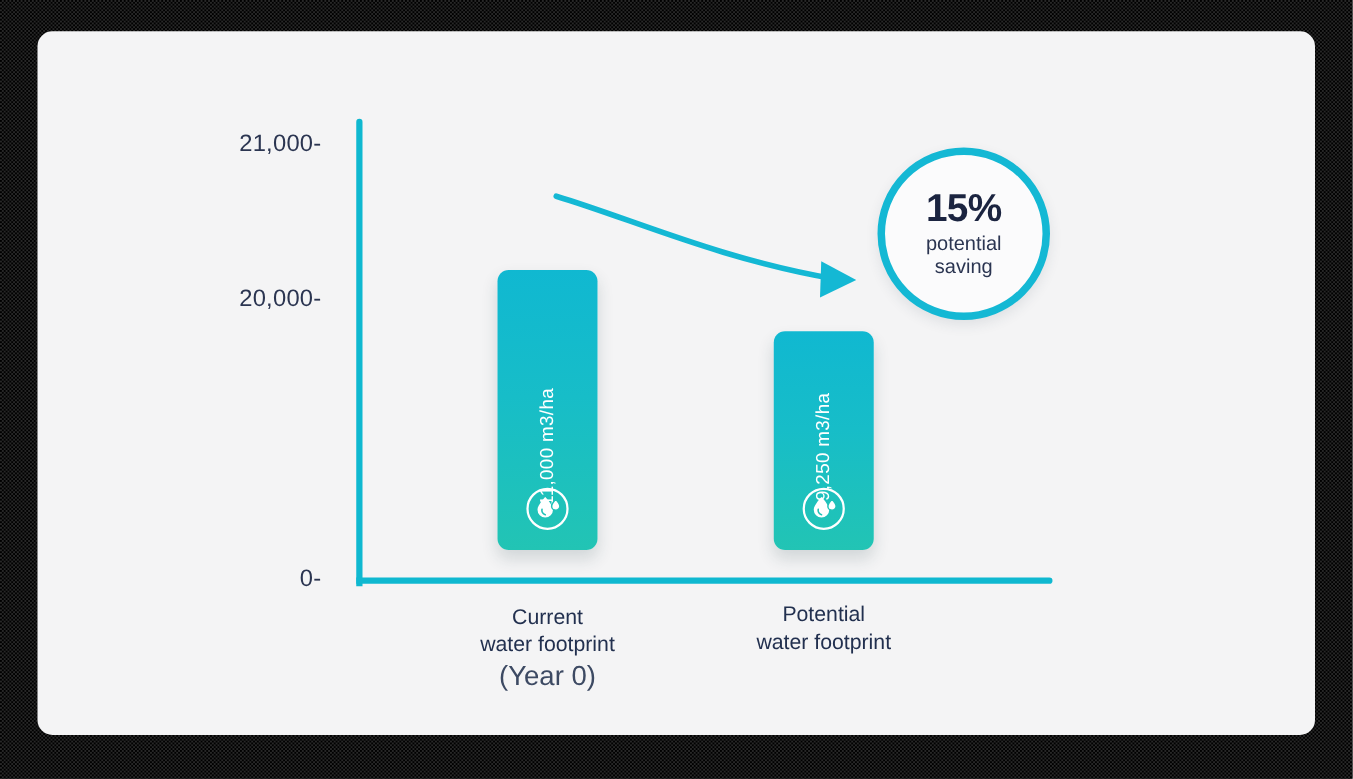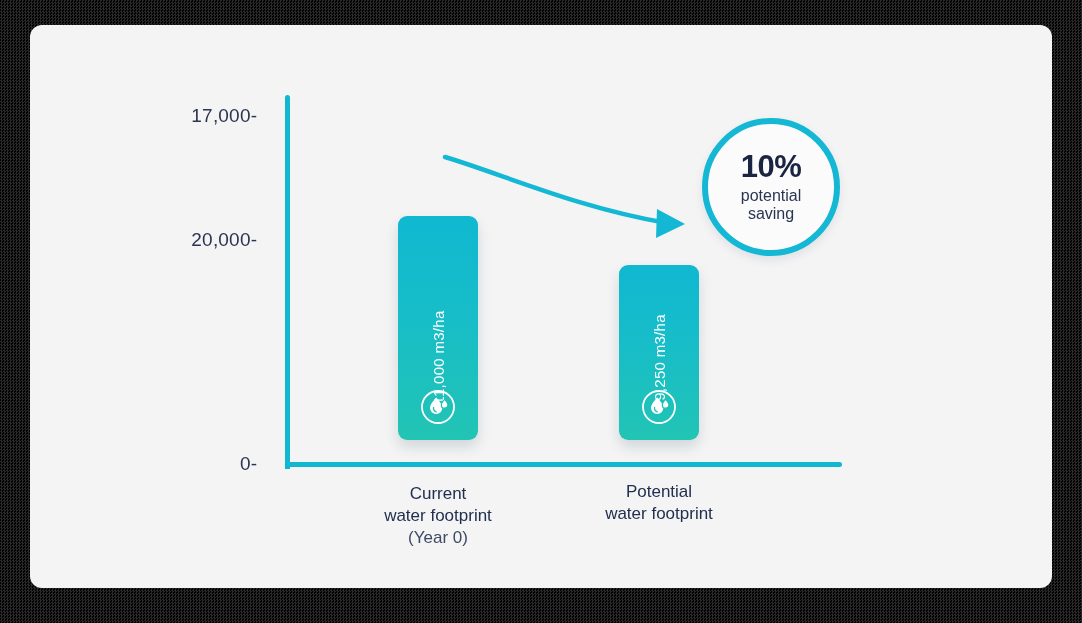--- a/index.html
+++ b/index.html
@@ -113,21 +113,21 @@
     color: #22304f;
     line-height: 1.28;
   }
   .cat .l1, .cat .l2 {
     font-weight: normal;
     font-size: 17px;
     display: block;
   }
   .cat .l3 {
     display: block;
-    font-size: 17px;
+    font-size: 22px;
     font-weight: normal;
     color: #3d4a63;
   }
 
   
   #saving-badge {
     position: absolute;
     left: 672px;
     top: 93px;
     width: 138px;
@@ -171,21 +171,21 @@
 
 <div id="stage">
   <div id="noise"></div>
 
   <div id="card">
 
     <div class="axis-y"></div>
     <div class="axis-x"></div>
 
     <div class="ytick" style="top:80px;">
-      <span>17,000</span><span class="dash">-</span>
+      <span>21,000</span><span class="dash">-</span>
     </div>
     <div class="ytick" style="top:204px;">
       <span>20,000</span><span class="dash">-</span>
     </div>
     <div class="ytick" style="top:428px;">
       <span>0</span><span class="dash">-</span>
     </div>
 
     <div class="bar" style="left:368px; top:191px; height:224px;">
       <span class="bar-value">11,000 m3/ha</span>
@@ -220,21 +220,21 @@
       <span class="l1">Potential</span>
       <span class="l2">water footprint</span>
     </div>
 
     <svg id="arrow" viewBox="0 0 250 110">
       <path d="M10 22 C70 40, 140 72, 232 88" fill="none" stroke="#14b8d4" stroke-width="4.5" stroke-linecap="round"></path>
       <path d="M222 74 L250 89 L221 103 Z" fill="#14b8d4"></path>
     </svg>
 
     <div id="saving-badge">
-      <div class="pct">10%</div>
+      <div class="pct">15%</div>
       <div class="sub">
         <span>potential</span><br>
         <span>saving</span>
       </div>
     </div>
 
   </div>
 </div>
 
 </body></html>

